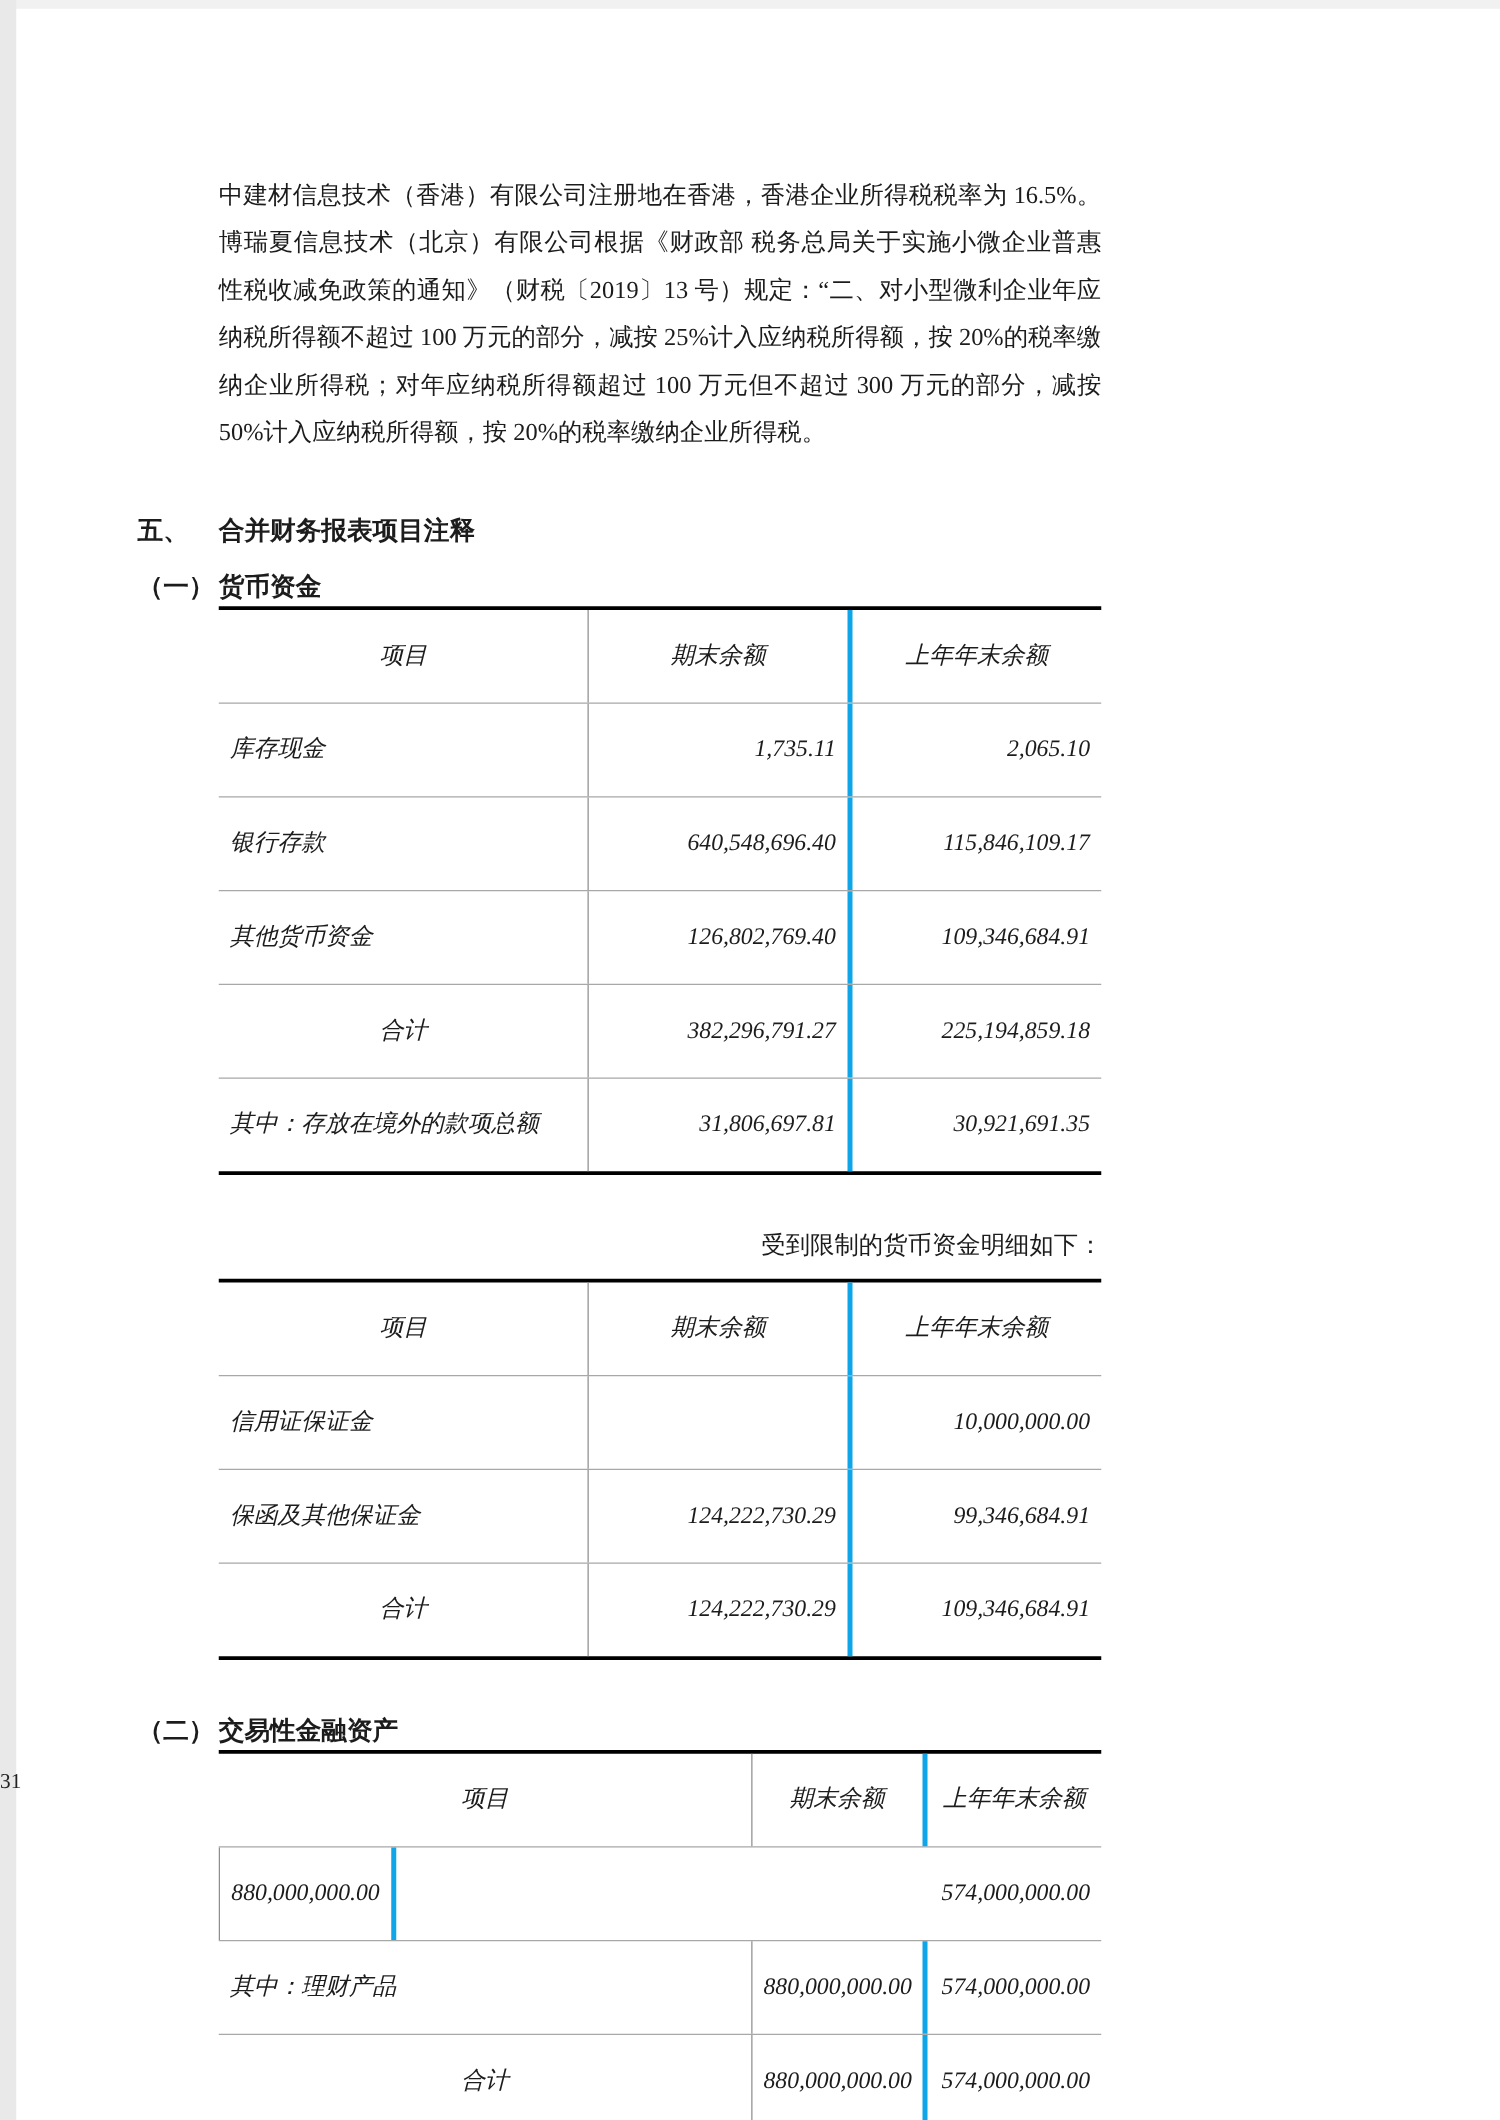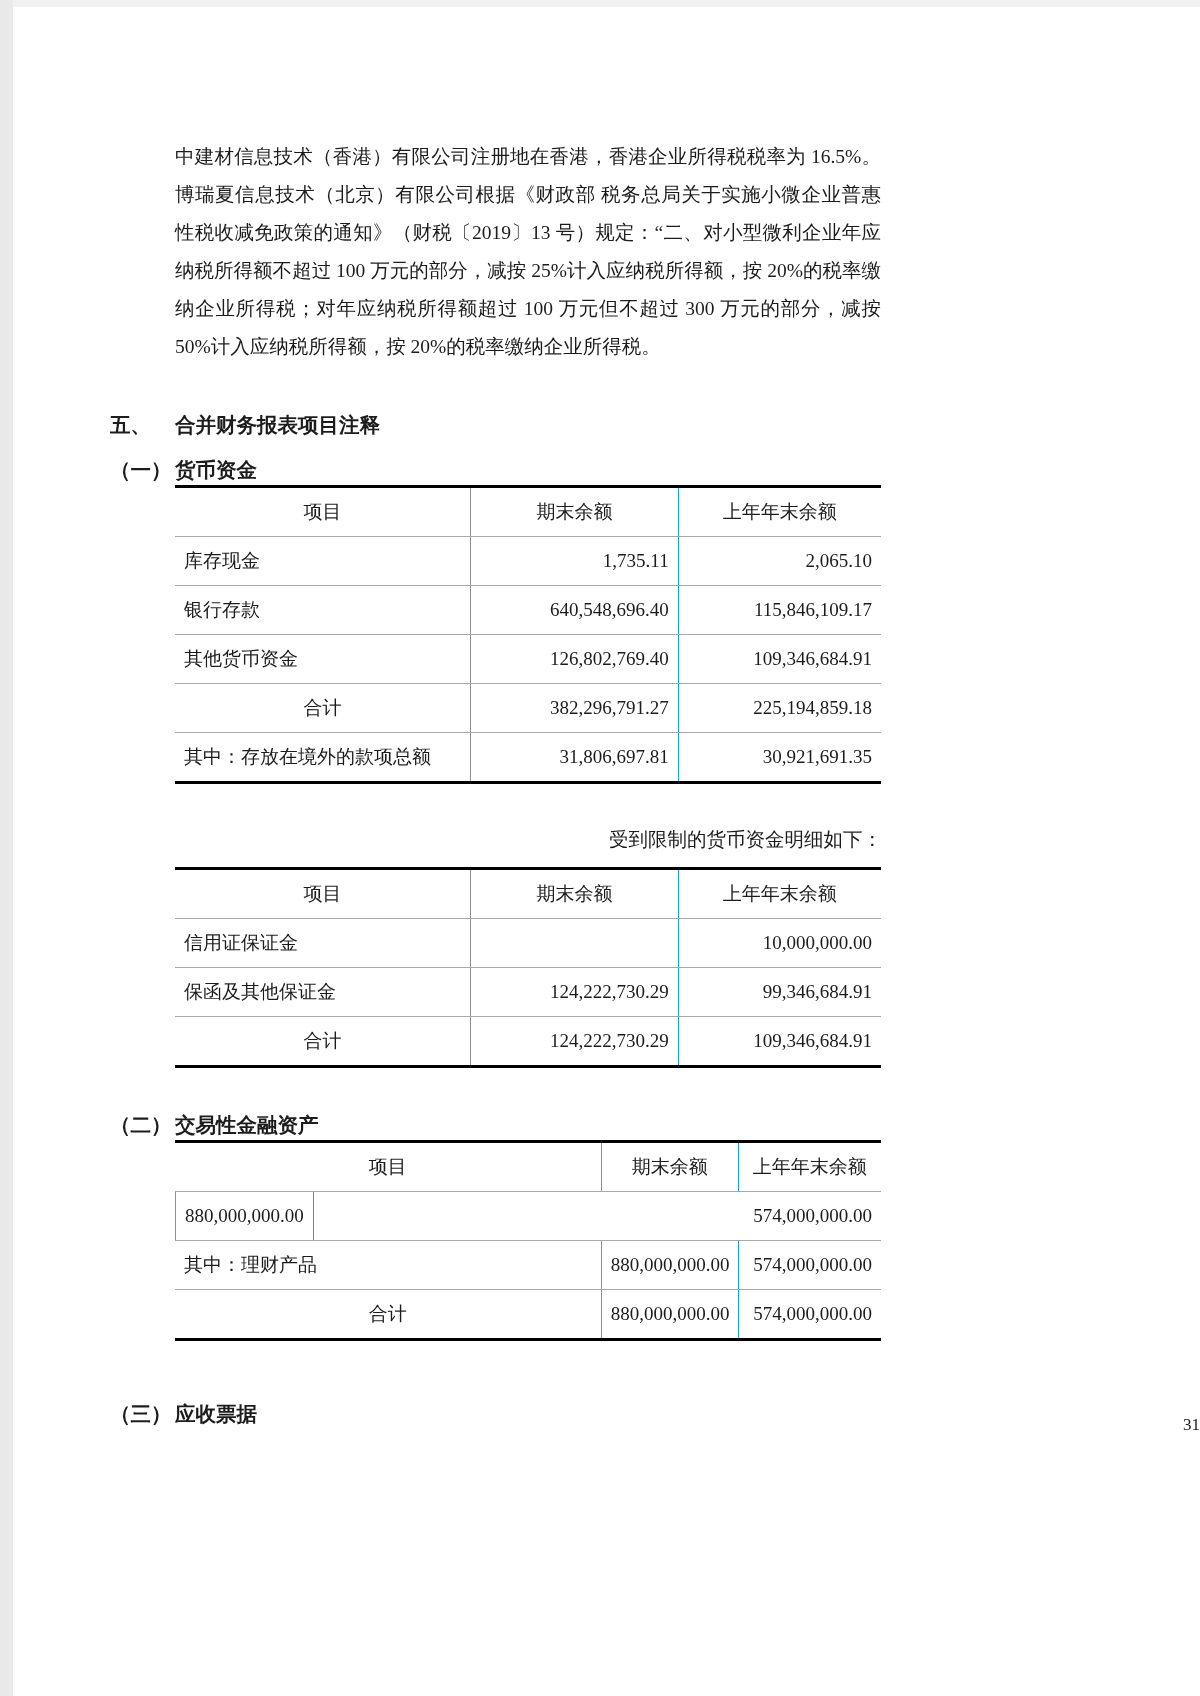--- a/index.html
+++ b/index.html
@@ -57,45 +57,46 @@
   }
   .trow {
     display: flex;
     min-height: 40px;
     box-sizing: border-box;
   }
   .trow:not(:last-child) { border-bottom: 1px solid #a8a8a8; }
   .cell {
     display: flex;
     align-items: center;
-    padding: 12px 9px;
+    padding: 25px 9px;
     box-sizing: border-box;
     line-height: 24px;
+    font-style: italic;
   }
   .c1 { flex: 0 0 41.8%; justify-content: flex-start; }
   .c2 { flex: 0 0 29.4%; border-left: 1px solid #8f8f8f; }
-  .c3 { flex: 1 1 auto;  border-left: 1px solid #0ea5e9; }
+  .c3 { flex: 1 1 auto;  border-left: 4px solid #0ea5e9; }
   .t3 .c1 { flex-basis: 60.3%; }
   .t3 .c2 { flex-basis: 19.4%; }
   .center { justify-content: center; text-align: center; }
   .num    { justify-content: flex-end; text-align: right; }
   .note {
     margin: 40px 0 14px 135px;
     font-size: 19.5px;
   }
   .gap-note { margin-top: 42px; text-align: right; }
   .gap-sub2 { margin-top: 42px; }
   .gap-sub3 { margin-top: 58px; }
   .table + .heading { }
   .page-number {
     position: absolute;
     top: 1415px;
     left: 0;
     width: 100%;
-    text-align: right;
+    text-align: left;
     font-size: 17px;
     color: #222;
   }
 </style>
 </head>
 <body>
 
 <div class="scan-edge-top"></div>
 <div class="scan-edge-left"></div>
 

